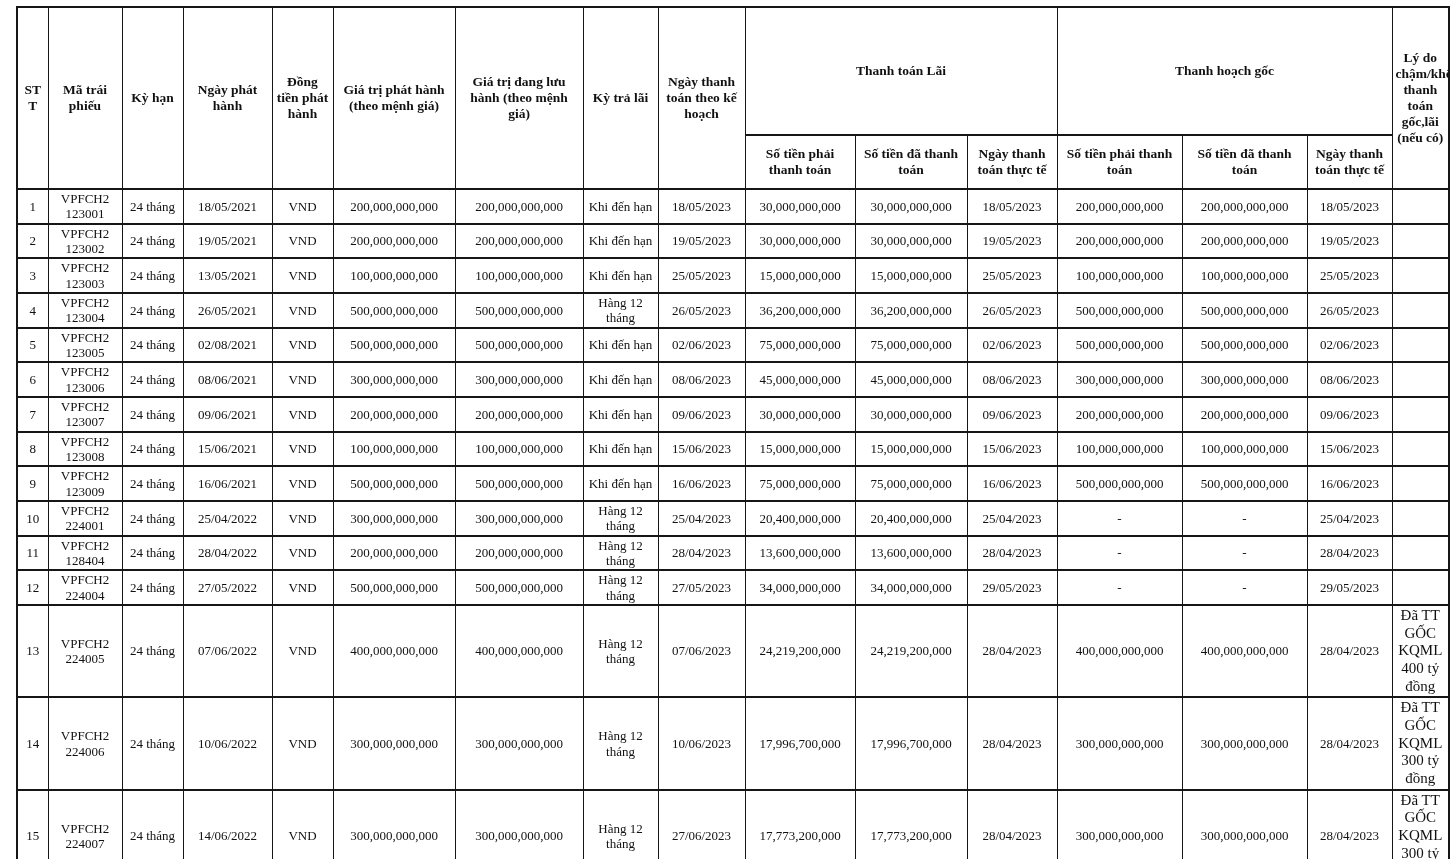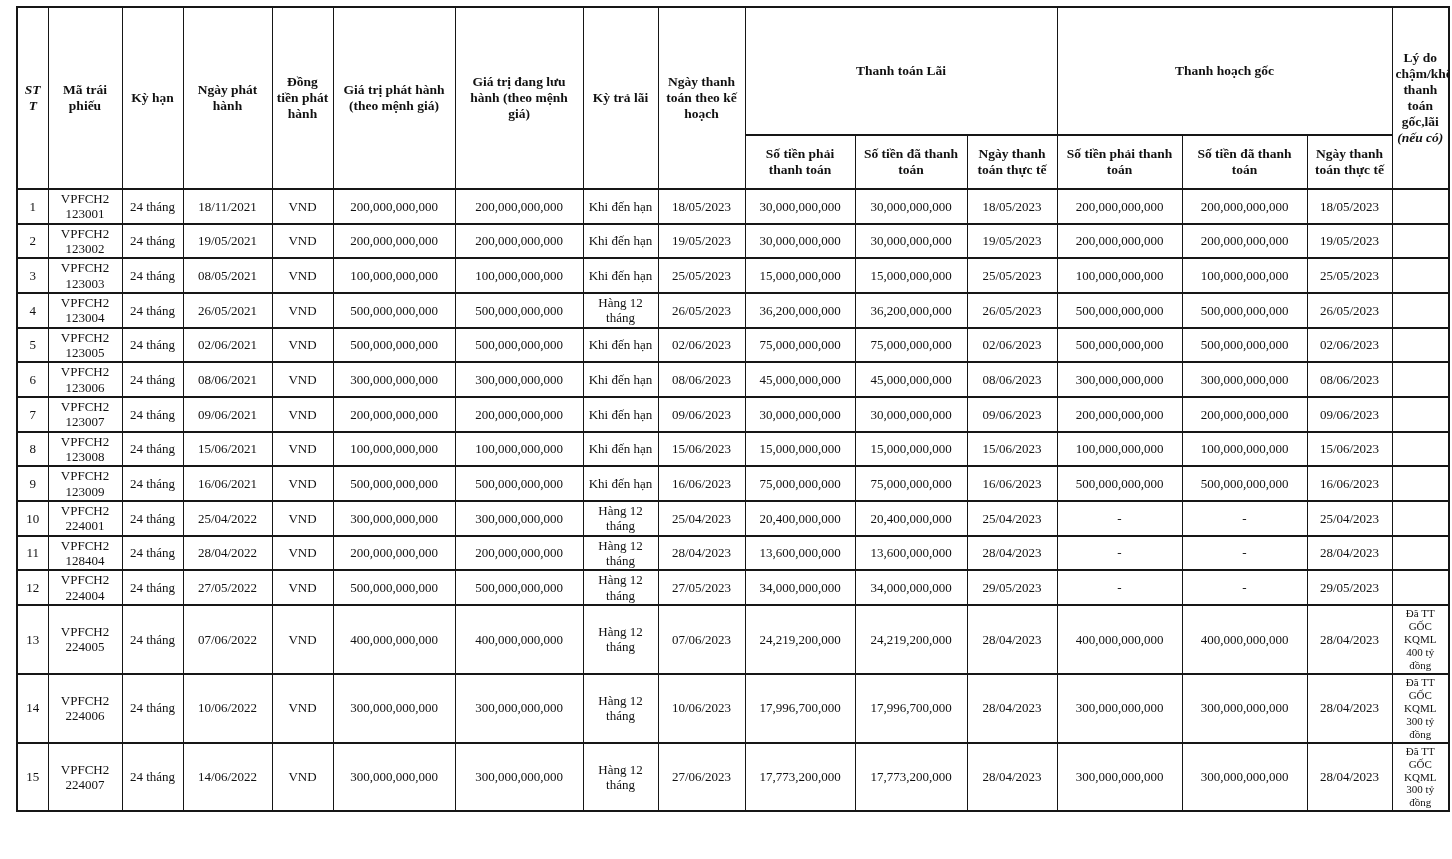--- a/index.html
+++ b/index.html
@@ -42,27 +42,26 @@
     font-weight: bold;
     font-size: 13.5px;
   }
   thead tr.group-row { height: 128px; }
   thead tr.sub-row   { height: 54px;  }
   tbody td {
     font-size: 13px;
     height: 30px;
   }
   tbody tr { height: 31px; }
-  th.stt-head { word-break: break-all; font-style: italic; }
+  th.stt-head { word-break: break-all; }
   .reason-note {
-    font-style: italic;
     display: block;
   }
   td.reason-cell {
-    font-size: 11px;
+    font-size: 15px;
     line-height: 1.2;
     padding: 1px 2px;
   }
 </style>
 </head>
 <body>
 
 <div class="sheet">
   <table class="bond-table">
     <colgroup>
@@ -108,21 +107,21 @@
         <th>Số tiền phải thanh toán</th>
         <th>Số tiền đã thanh toán</th>
         <th>Ngày thanh toán thực tế</th>
       </tr>
     </thead>
     <tbody id="table-body">
         <tr>
           <td>1</td>
           <td>VPFCH2 123001</td>
           <td>24 tháng</td>
-          <td>18/11/2021</td>
+          <td>18/05/2021</td>
           <td>VND</td>
           <td>200,000,000,000</td>
           <td>200,000,000,000</td>
           <td>Khi đến hạn</td>
           <td>18/05/2023</td>
           <td>30,000,000,000</td>
           <td>30,000,000,000</td>
           <td>18/05/2023</td>
           <td>200,000,000,000</td>
           <td>200,000,000,000</td>
@@ -144,21 +143,21 @@
           <td>19/05/2023</td>
           <td>200,000,000,000</td>
           <td>200,000,000,000</td>
           <td>19/05/2023</td>
           <td class="reason-cell"></td>
         </tr>
         <tr>
           <td>3</td>
           <td>VPFCH2 123003</td>
           <td>24 tháng</td>
-          <td>08/05/2021</td>
+          <td>13/05/2021</td>
           <td>VND</td>
           <td>100,000,000,000</td>
           <td>100,000,000,000</td>
           <td>Khi đến hạn</td>
           <td>25/05/2023</td>
           <td>15,000,000,000</td>
           <td>15,000,000,000</td>
           <td>25/05/2023</td>
           <td>100,000,000,000</td>
           <td>100,000,000,000</td>
@@ -180,21 +179,21 @@
           <td>26/05/2023</td>
           <td>500,000,000,000</td>
           <td>500,000,000,000</td>
           <td>26/05/2023</td>
           <td class="reason-cell"></td>
         </tr>
         <tr>
           <td>5</td>
           <td>VPFCH2 123005</td>
           <td>24 tháng</td>
-          <td>02/06/2021</td>
+          <td>02/08/2021</td>
           <td>VND</td>
           <td>500,000,000,000</td>
           <td>500,000,000,000</td>
           <td>Khi đến hạn</td>
           <td>02/06/2023</td>
           <td>75,000,000,000</td>
           <td>75,000,000,000</td>
           <td>02/06/2023</td>
           <td>500,000,000,000</td>
           <td>500,000,000,000</td>

